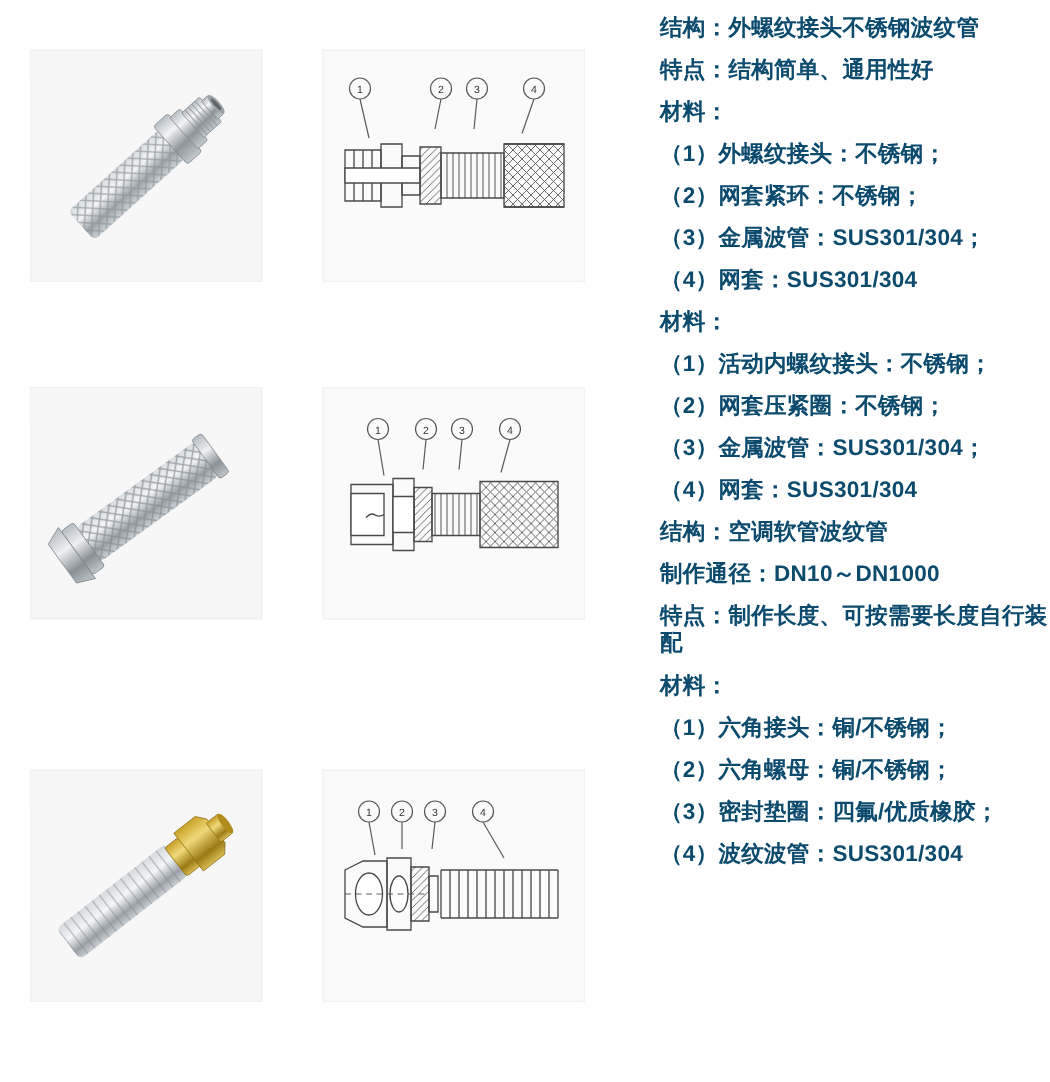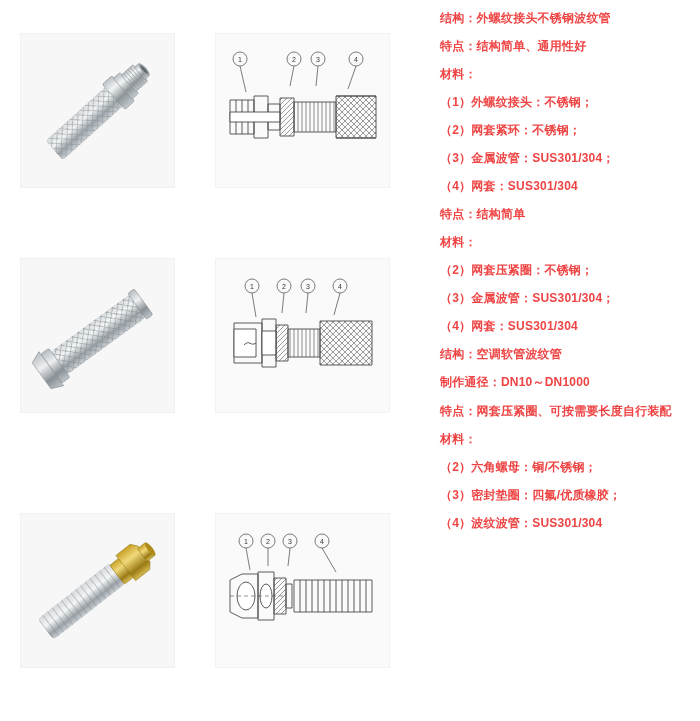--- a/index.html
+++ b/index.html
@@ -60,22 +60,22 @@
   
   .specs {
     position: absolute;
     left: 440px;
     top: 0;
     width: 260px;
     height: 721px;
     padding-top: 4px;
   }
   .spec-line {
-    font-size: 12px;
-    color: #ef4444;
+    font-size: 15px;
+    color: #0c4a6e;
     line-height: 17px;
     padding: 6px 0 5px 0;
     letter-spacing: 0.2px;
     white-space: normal;
     font-weight: bold;
   }
   .spec-line.head { font-weight: bold; }
   .spec-line.item { font-weight: bold; }
   .spec-line.wrap { line-height: 18px; }
 
@@ -343,27 +343,28 @@
   </div>
 
   <div class="specs">
     <div class="spec-line head">结构：外螺纹接头不锈钢波纹管</div>
     <div class="spec-line head">特点：结构简单、通用性好</div>
     <div class="spec-line head">材料：</div>
     <div class="spec-line item">（1）外螺纹接头：不锈钢；</div>
     <div class="spec-line item">（2）网套紧环：不锈钢；</div>
     <div class="spec-line item">（3）金属波管：SUS301/304；</div>
     <div class="spec-line item">（4）网套：SUS301/304</div>
-    <div class="spec-line head">特点：结构简单</div>
     <div class="spec-line head">材料：</div>
+    <div class="spec-line item">（1）活动内螺纹接头：不锈钢；</div>
     <div class="spec-line item">（2）网套压紧圈：不锈钢；</div>
     <div class="spec-line item">（3）金属波管：SUS301/304；</div>
     <div class="spec-line item">（4）网套：SUS301/304</div>
     <div class="spec-line head">结构：空调软管波纹管</div>
     <div class="spec-line head">制作通径：DN10～DN1000</div>
-    <div class="spec-line wrap">特点：网套压紧圈、可按需要长度自行装配</div>
+    <div class="spec-line wrap">特点：制作长度、可按需要长度自行装配</div>
     <div class="spec-line head">材料：</div>
+    <div class="spec-line item">（1）六角接头：铜/不锈钢；</div>
     <div class="spec-line item">（2）六角螺母：铜/不锈钢；</div>
     <div class="spec-line item">（3）密封垫圈：四氟/优质橡胶；</div>
     <div class="spec-line item">（4）波纹波管：SUS301/304</div>
   </div>
 
 </div>
 
 </body></html>

